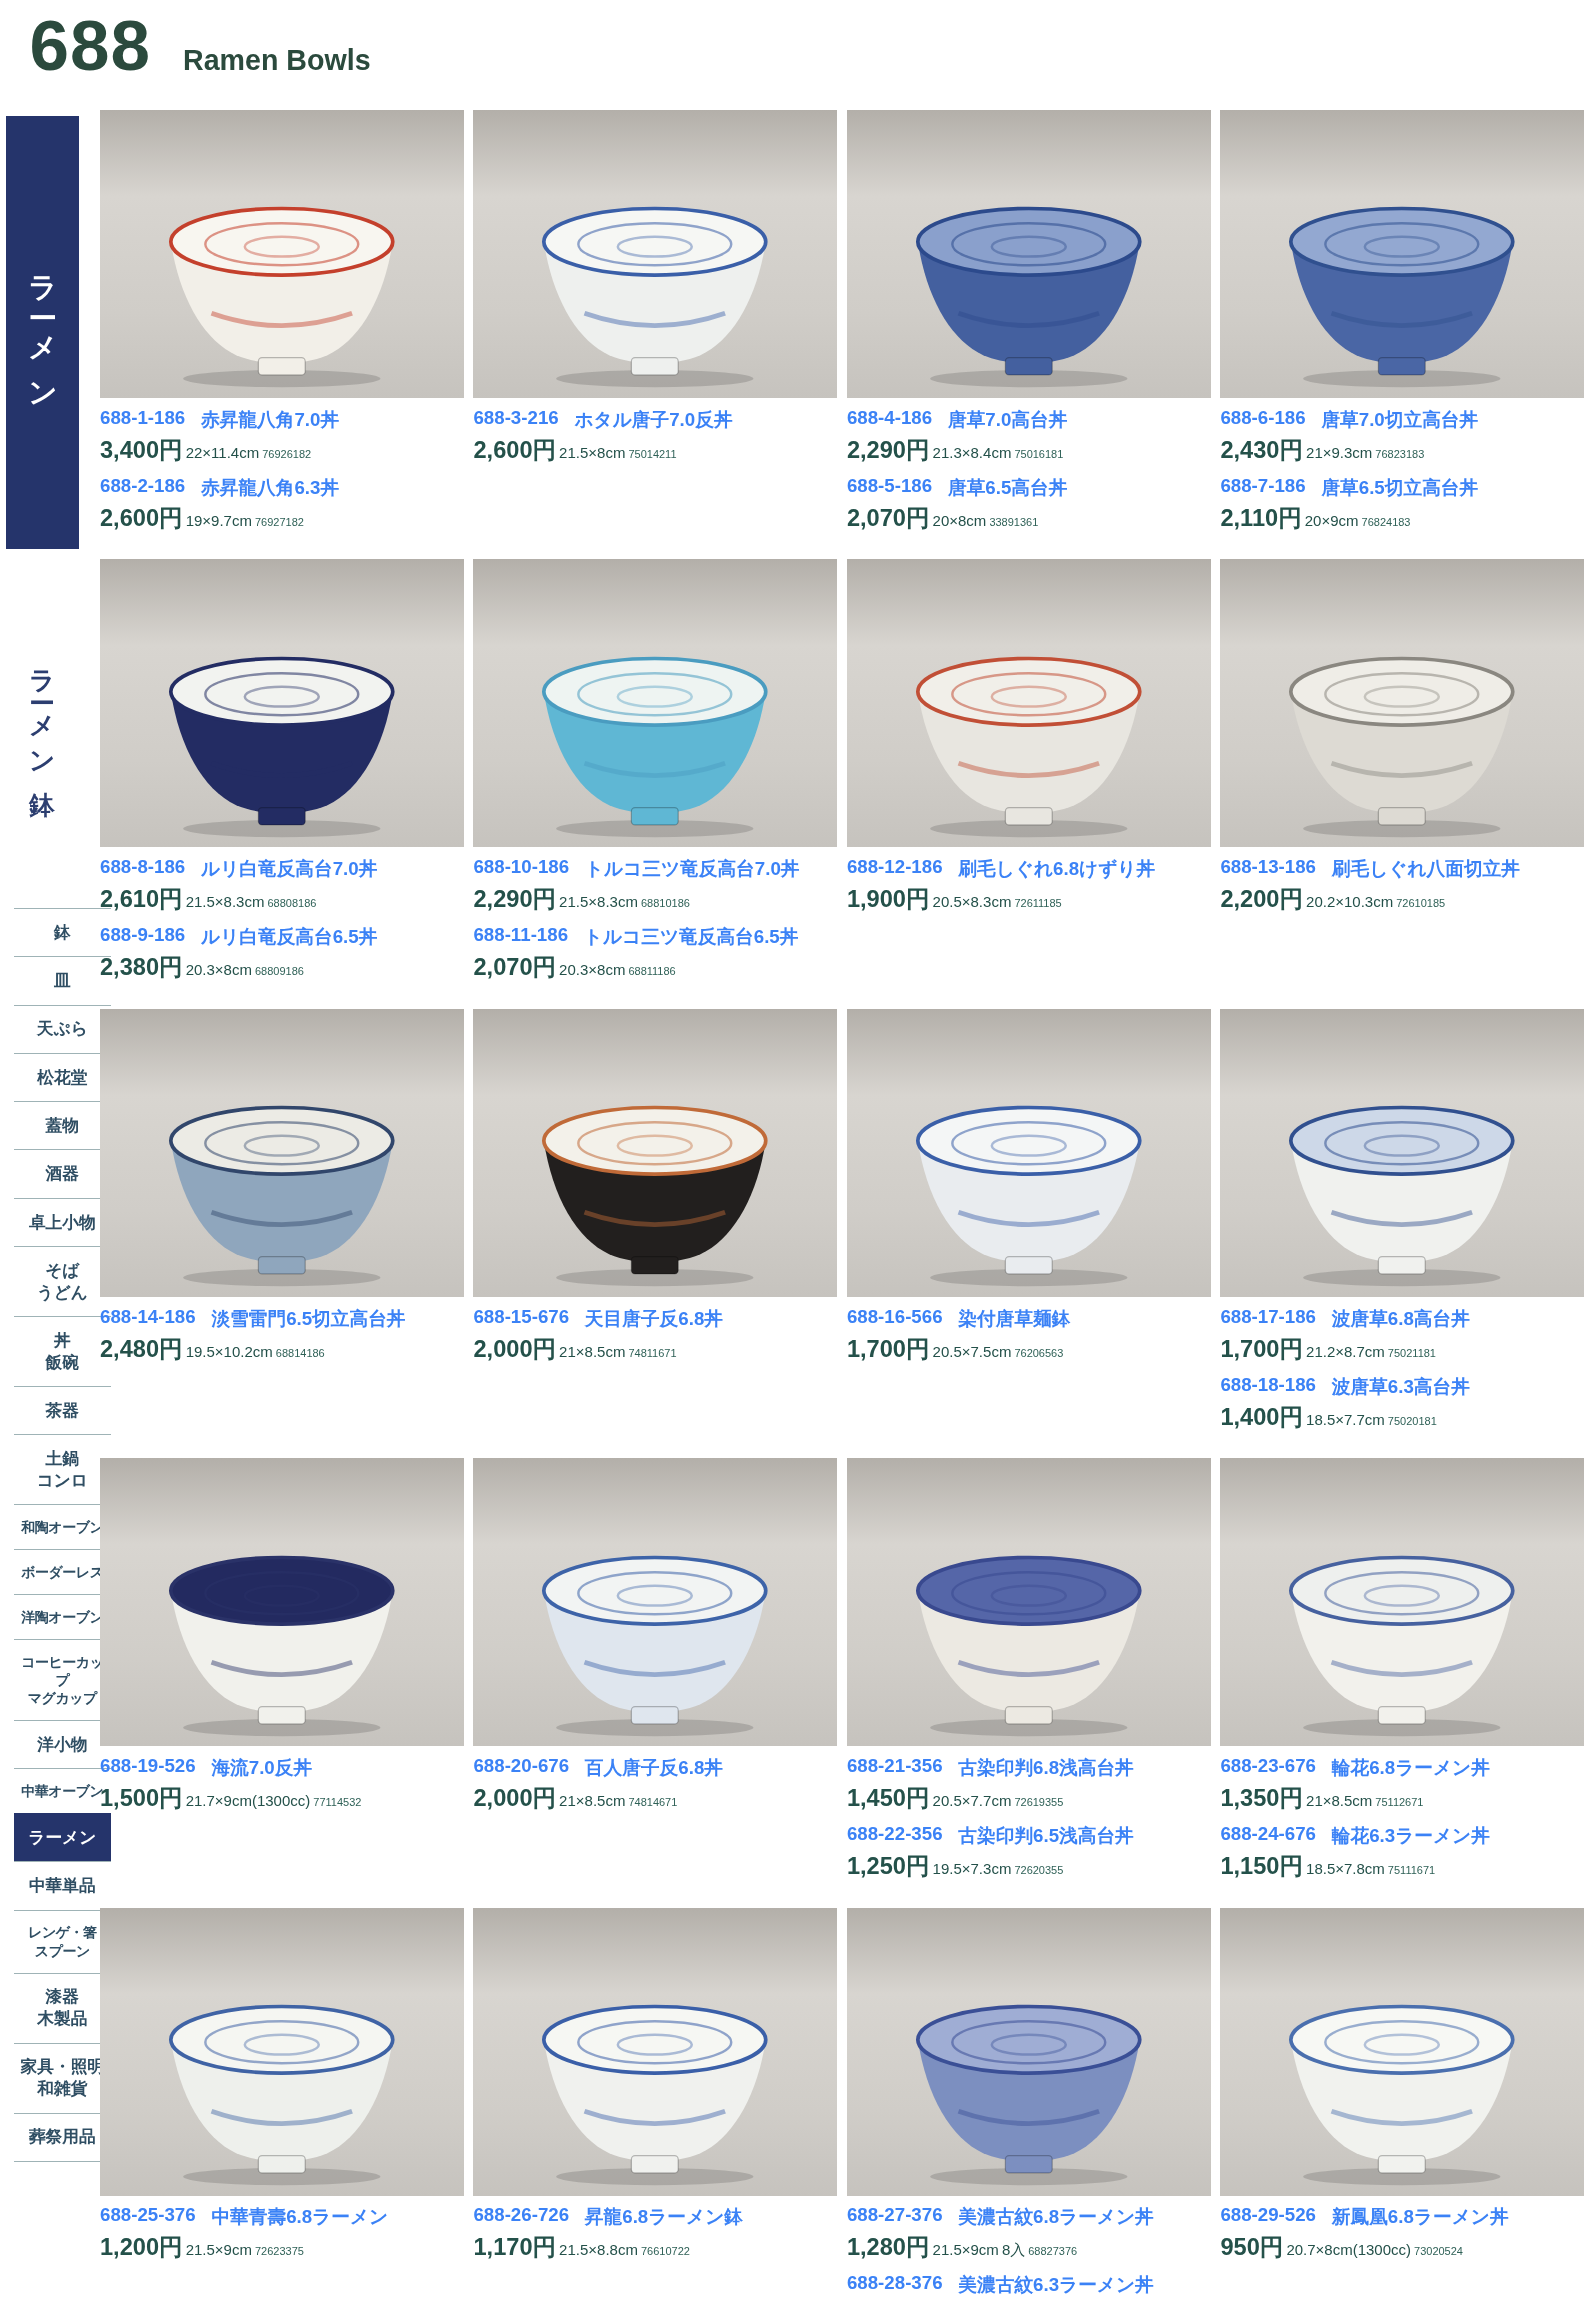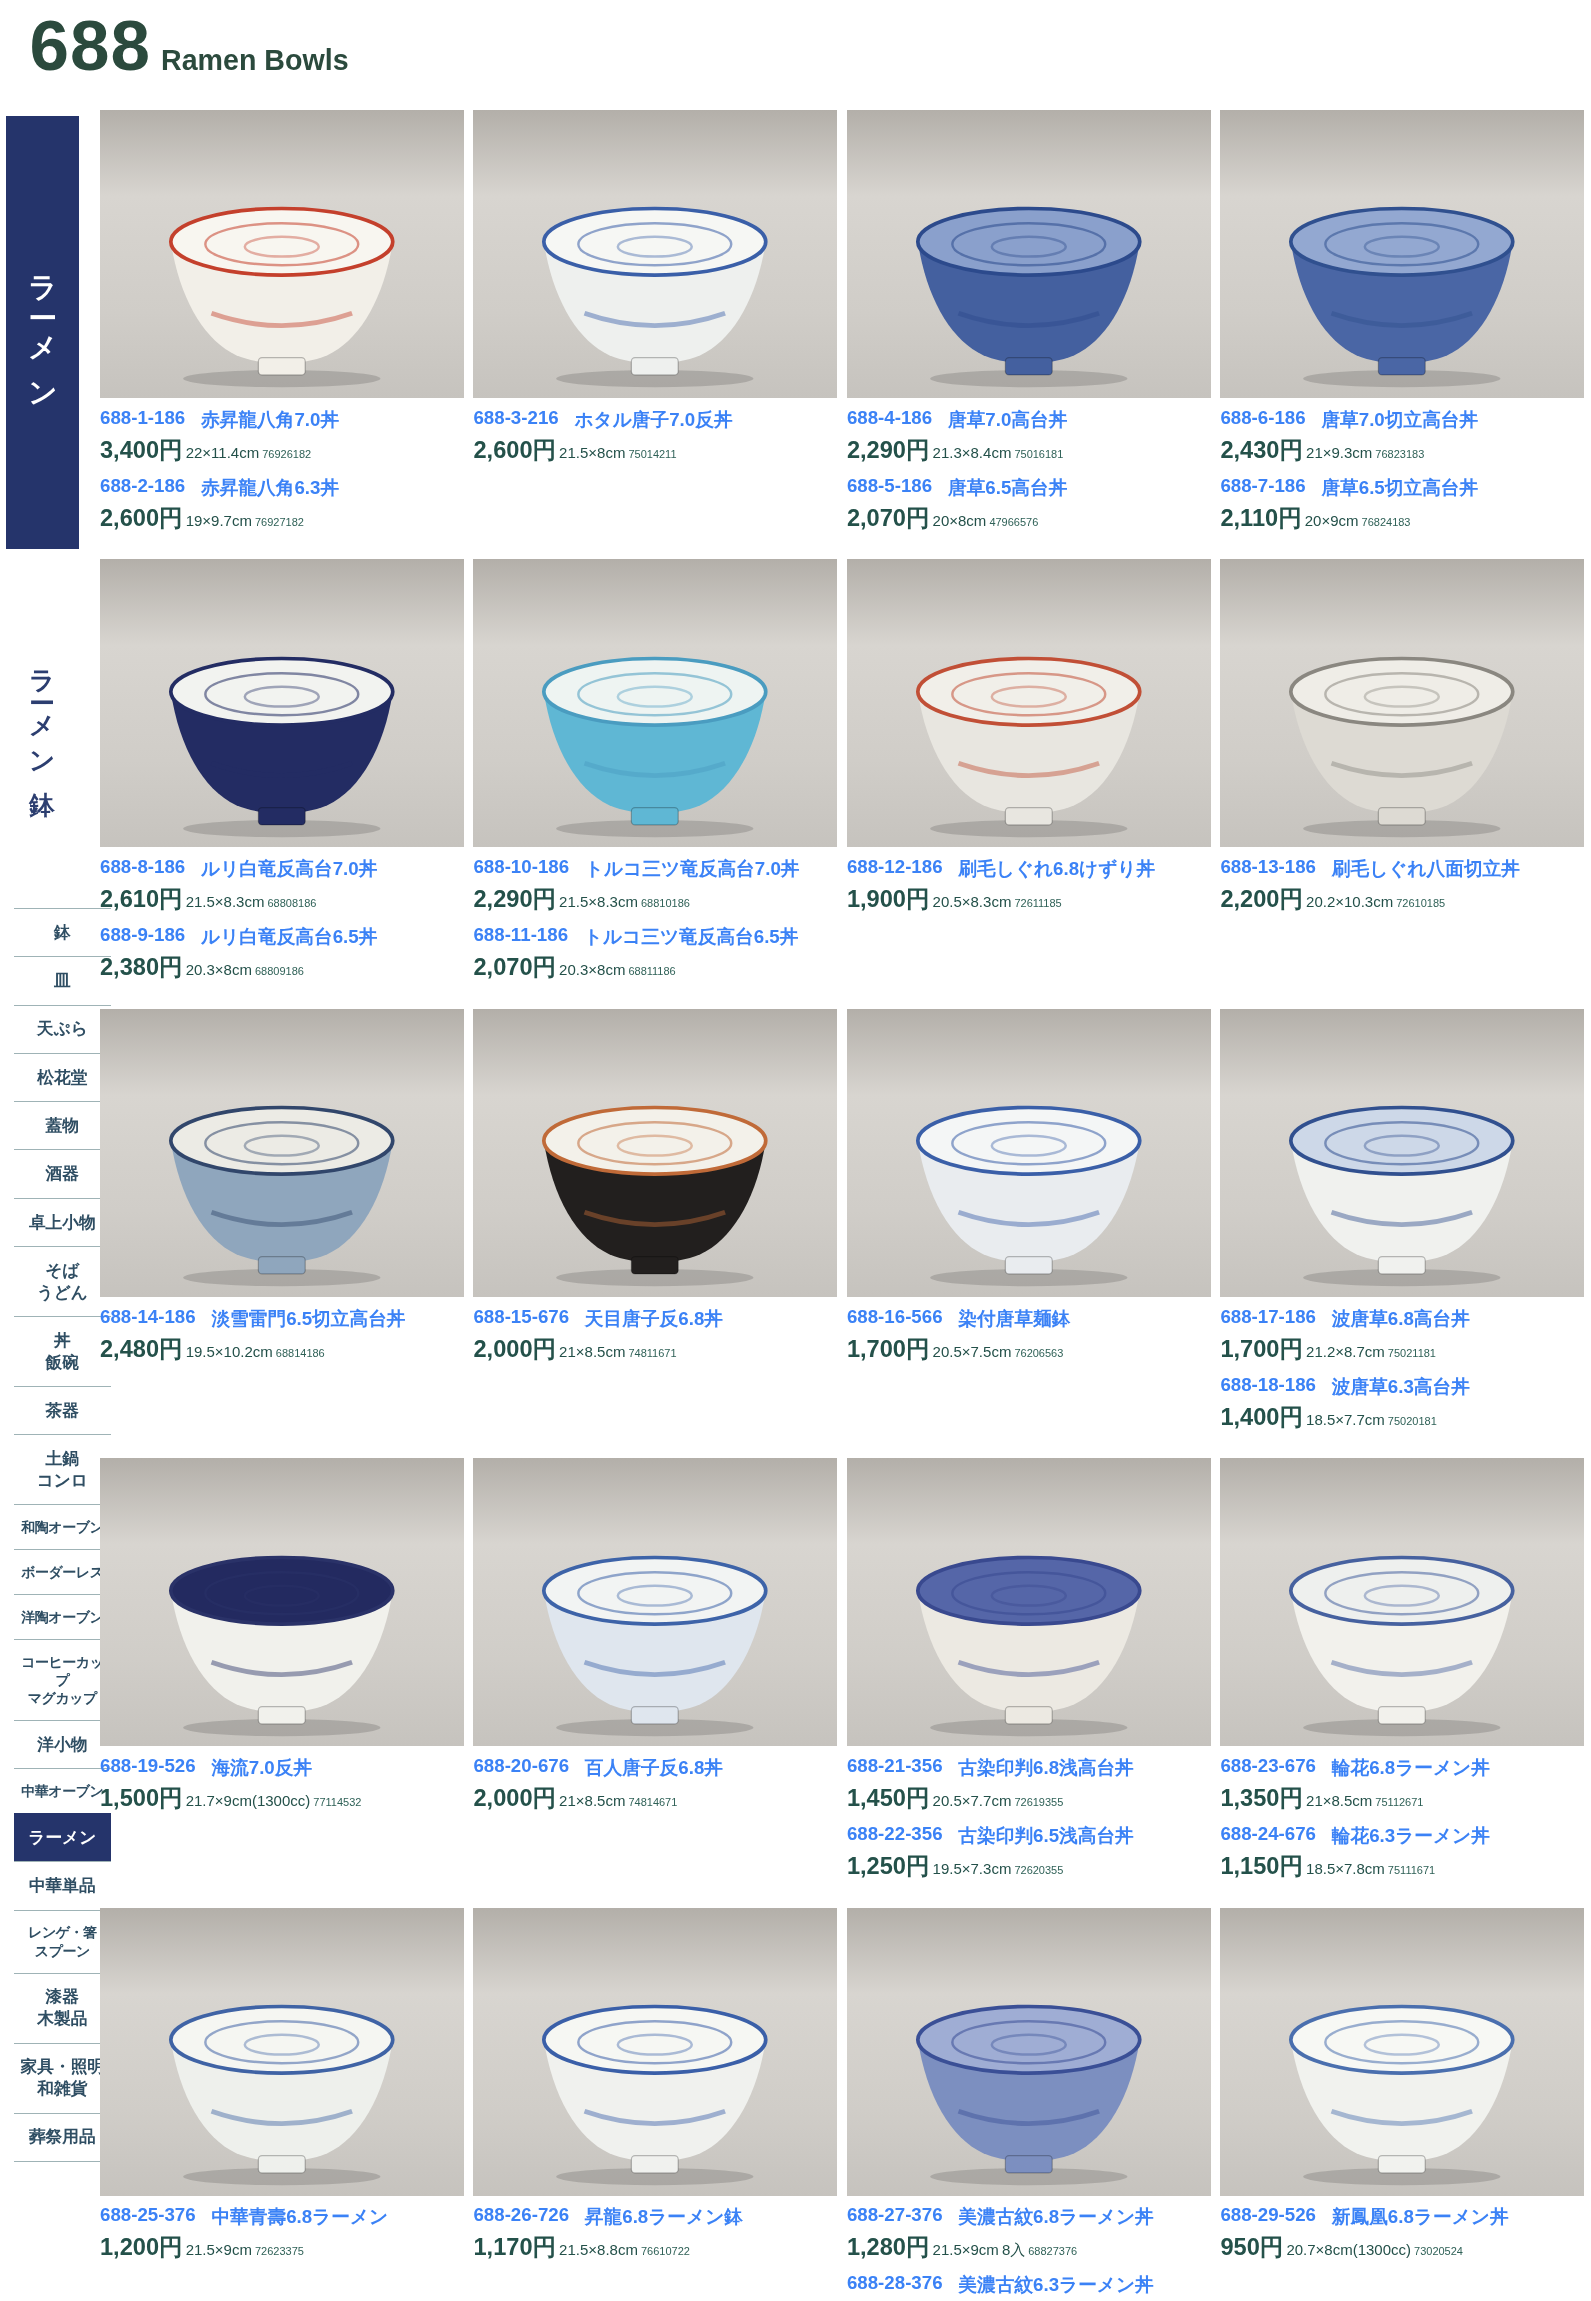--- a/index.html
+++ b/index.html
@@ -2,21 +2,21 @@
 <html><head>
 <meta charset="utf-8">
 <style>
   html,body{margin:0;padding:0;}
   body{
     width:1592px;height:2301px;position:relative;overflow:hidden;
     background:#ffffff;
     font-family:"Liberation Sans","DejaVu Sans",sans-serif;
   }
   
-  .header{position:absolute;top:9.9px;left:29.6px;display:flex;align-items:baseline;gap:10px;color:#2b4a3d;}
+  .header{position:absolute;top:9.9px;left:29.6px;display:flex;align-items:baseline;gap:32px;color:#2b4a3d;}
   .pagenum{font-size:71px;font-weight:800;letter-spacing:1px;line-height:1;}
   .pagetitle{font-size:28.6px;font-weight:600;}
   
   .cat-tab{
     position:absolute;left:5.9px;top:116px;width:73px;height:433px;
     background:#25346b;color:#ffffff;
     display:flex;align-items:center;justify-content:center;
     writing-mode:vertical-rl;font-size:28.6px;letter-spacing:13.8px;font-weight:600;
   }
   .section-label{
@@ -215,21 +215,21 @@
         <span class="size">21.3×8.4cm</span>
         <span class="cat">75016181</span>
       </div>
       <div class="p-line1">
         <span class="code">688-5-186</span>
         <span class="name">唐草6.5高台丼</span>
       </div>
       <div class="p-line2">
         <span class="price">2,070円</span>
         <span class="size">20×8cm</span>
-        <span class="cat">47966576</span>
+        <span class="cat">33891361</span>
       </div>
     </div>
     <div>
       <div class="photo">
         <svg viewBox="0 0 230 162">
     <ellipse cx="115" cy="153" rx="80" ry="7" fill="rgba(40,40,40,0.18)"></ellipse>
     <path d="M25,42 C32,88 52,122 78,134 C100,143 130,143 152,134 C178,122 198,88 205,42 Z" fill="#4a66a5"></path>
     <path d="M58,100 Q115,120 172,100" stroke="#30508f" stroke-width="4" fill="none" opacity="0.45"></path>
     <rect x="96" y="136" width="38" height="14" rx="3" fill="#4a66a5" stroke="rgba(0,0,0,0.25)" stroke-width="1"></rect>
     <ellipse cx="115" cy="42" rx="90" ry="27" fill="#93a8d1" stroke="#30508f" stroke-width="3"></ellipse>

